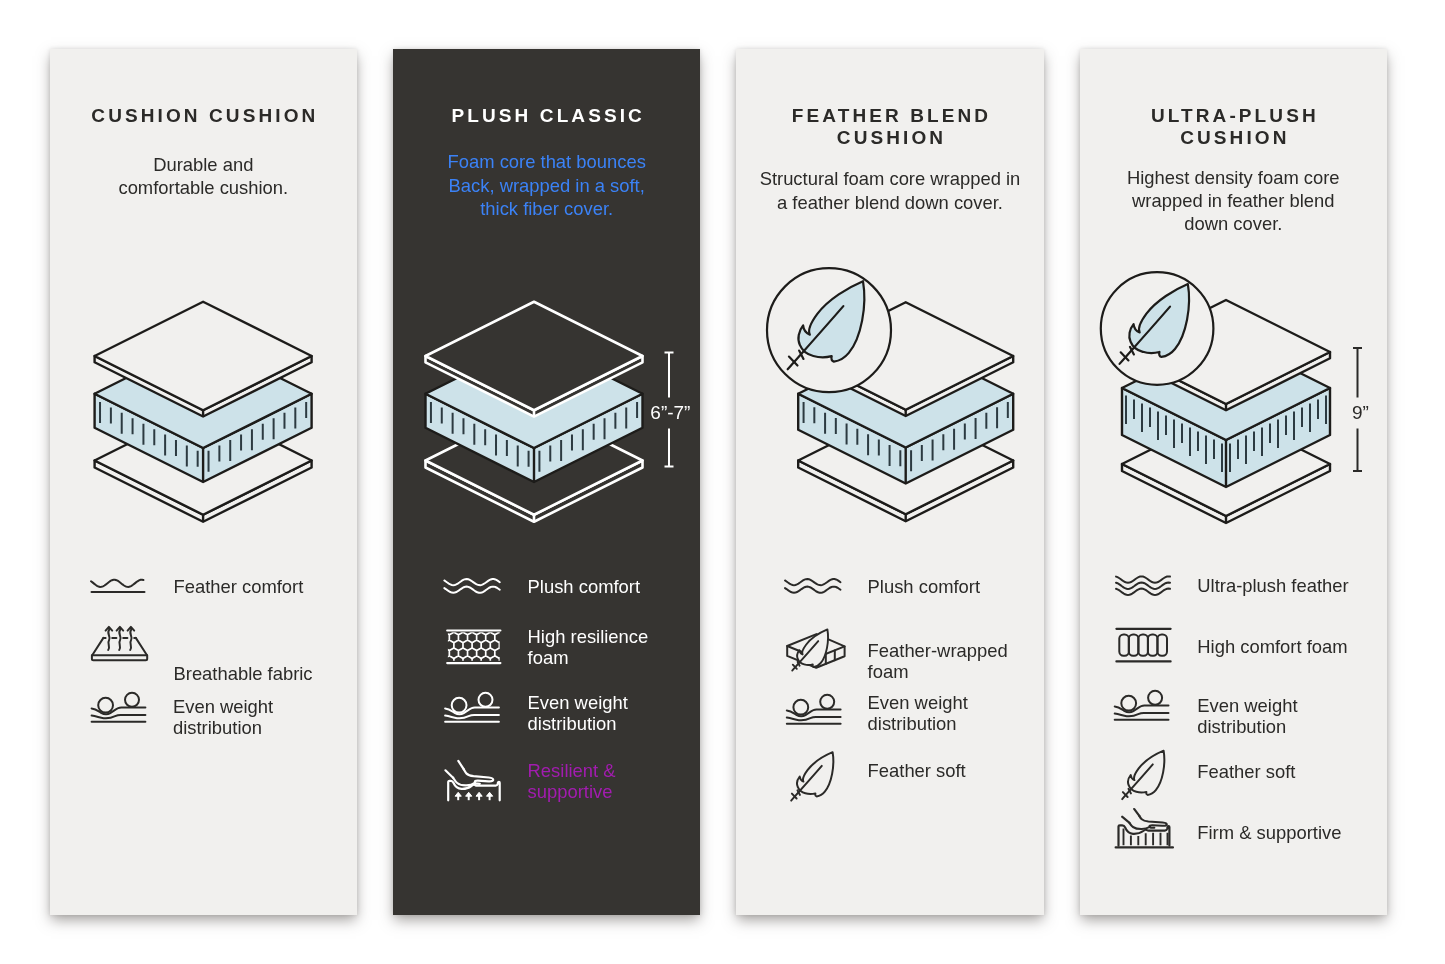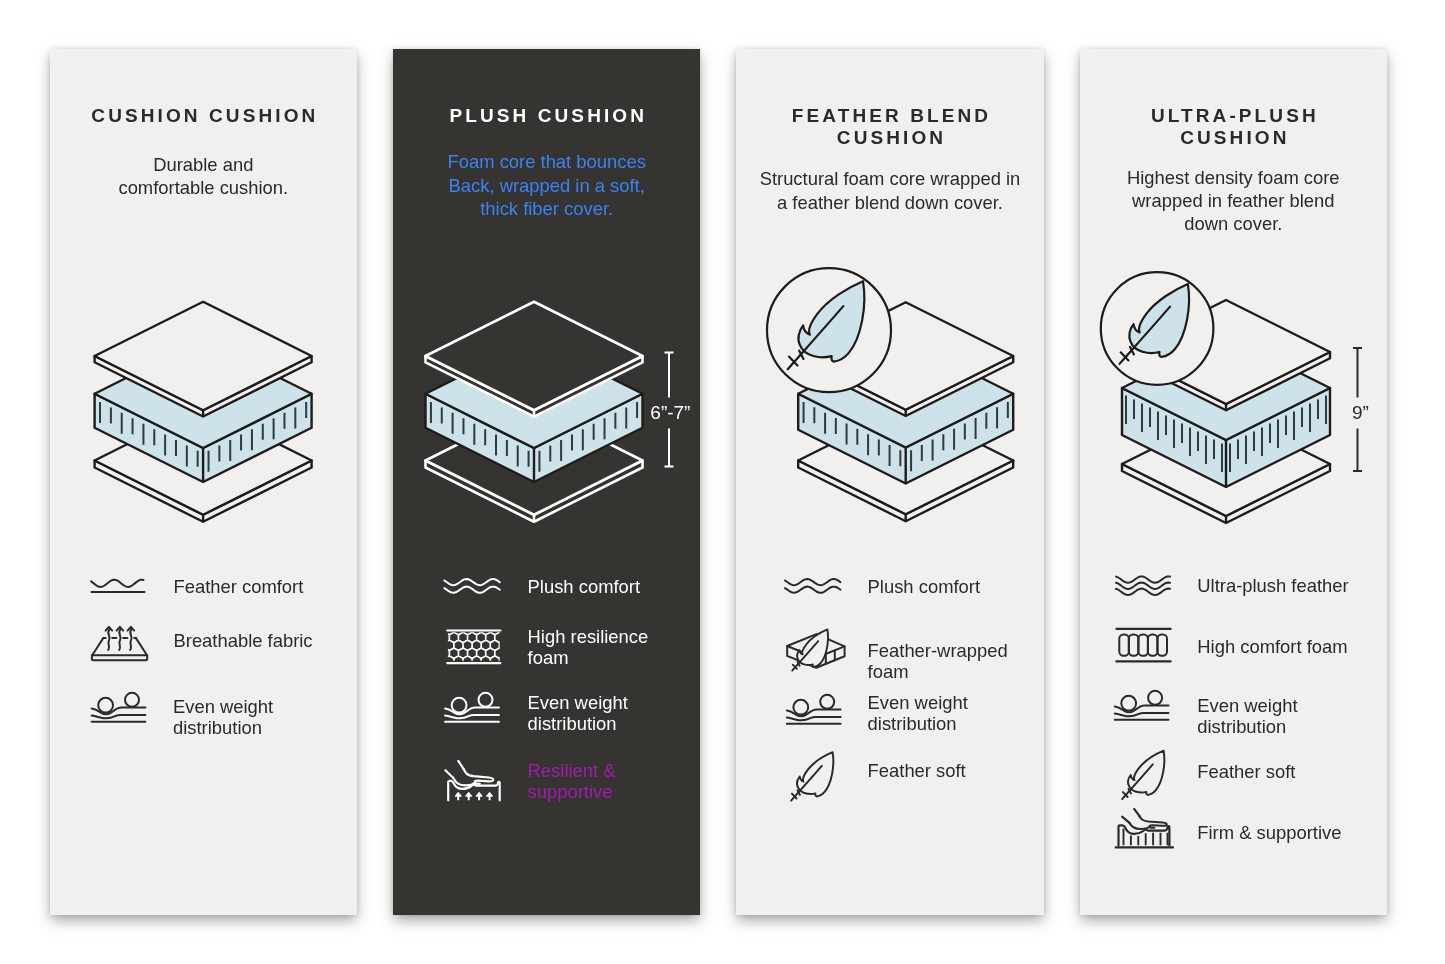--- a/index.html
+++ b/index.html
@@ -11,24 +11,24 @@
   font-size:19px;line-height:22px;letter-spacing:3.1px;padding-left:3.1px;box-sizing:border-box;white-space:nowrap}
 .d{position:absolute;width:307.6px;text-align:center;font-size:18.4px;line-height:23.35px}
 .l{position:absolute;font-size:18.4px;line-height:21.3px}
 #art{position:absolute;left:0;top:0}
 </style></head>
 <body>
 <div class="panel" style="left:49.5px"></div>
 <div class="t" style="left:49.5px;color:#2b2a28">CUSHION CUSHION</div>
 <div class="d" style="left:49.5px;top:152.5px;color:#2b2a28">Durable and<br>comfortable cushion.</div>
 <div class="l" style="left:173.5px;top:575.9px;color:#2b2a28">Feather comfort</div>
-<div class="l" style="left:173.5px;top:630px;color:#2b2a28">Breathable fabric</div>
+<div class="l" style="left:173.5px;top:663px;color:#2b2a28">Breathable fabric</div>
 <div class="l" style="left:173px;top:695.5px;color:#2b2a28">Even weight<br>distribution</div>
 <div class="panel dark" style="left:392.9px"></div>
-<div class="t" style="left:392.9px;color:#ffffff">PLUSH CUSHION</div>
+<div class="t" style="left:392.9px;color:#ffffff">PLUSH CLASSIC</div>
 <div class="d" style="left:392.9px;top:150.2px;color:#3b82f6">Foam core that bounces<br>Back, wrapped in a soft,<br>thick fiber cover.</div>
 <div class="l" style="left:527.6px;top:576px;color:#ffffff">Plush comfort</div>
 <div class="l" style="left:527.6px;top:625.9px;color:#ffffff">High resilience<br>foam</div>
 <div class="l" style="left:527.6px;top:691.9px;color:#ffffff">Even weight<br>distribution</div>
 <div class="l" style="left:527.6px;top:759.5px;color:#a21caf">Resilient &amp;<br>supportive</div>
 <div class="panel" style="left:736.2px"></div>
 <div class="t" style="left:736.2px;color:#2b2a28">FEATHER BLEND<br>CUSHION</div>
 <div class="d" style="left:736.2px;top:167.4px;color:#2b2a28">Structural foam core wrapped in<br>a feather blend down cover.</div>
 <div class="l" style="left:867.6px;top:575.9px;color:#2b2a28">Plush comfort</div>
 <div class="l" style="left:867.6px;top:640px;color:#2b2a28">Feather-wrapped<br>foam</div>

